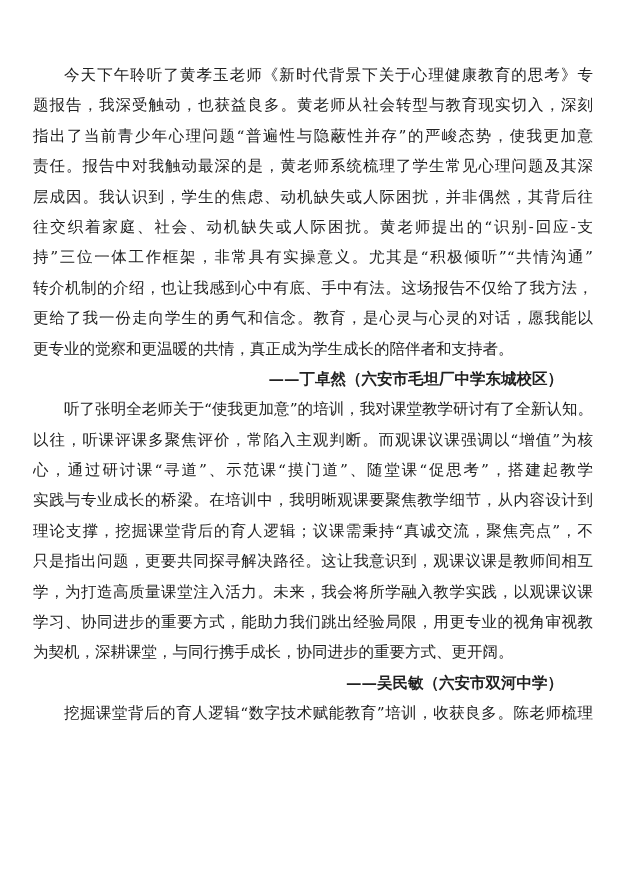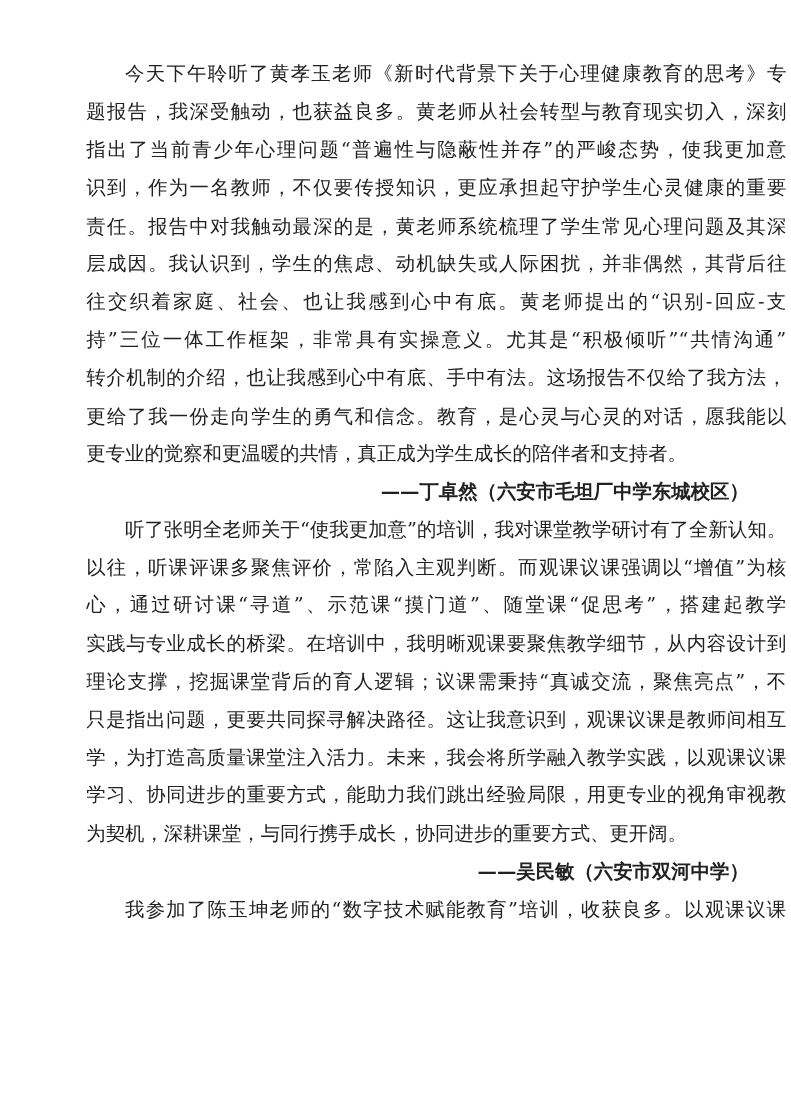--- a/index.html
+++ b/index.html
@@ -10,27 +10,26 @@
   .page {
     position: relative;
     width: 633px;
     height: 875px;
     background: #ffffff;
     overflow: hidden;
   }
   .text-block {
     position: absolute;
     left: 33px;
-    top: 44px;
+    top: 60px;
     width: 560px;
     font-family: "DejaVu Serif", "Liberation Serif", serif;
     font-size: 15.5px;
     line-height: 30.4px;
     color: #212121;
-    margin-left: 36px;
   }
   .line {
     height: 30.4px;
     overflow: hidden;
     text-align: justify;
     text-align-last: justify;
     white-space: normal;
   }
   .line.para-end {
     text-align: center;
@@ -48,34 +47,33 @@
   }
 </style>
 </head>
 <body>
 
 <div class="page" style="background: rgb(255, 255, 255);">
   <div class="text-block" style="color: rgb(33, 33, 33);">
       <div class="line indent">今天下午聆听了黄孝玉老师《新时代背景下关于心理健康教育的思考》专</div>
       <div class="line">题报告，我深受触动，也获益良多。黄老师从社会转型与教育现实切入，深刻</div>
       <div class="line">指出了当前青少年心理问题“普遍性与隐蔽性并存”的严峻态势，使我更加意</div>
-      <div class="line">识到，作为一名教师，不仅要传授知识，更应承担起守护学生心灵健康的重要</div>
       <div class="line">责任。报告中对我触动最深的是，黄老师系统梳理了学生常见心理问题及其深</div>
       <div class="line">层成因。我认识到，学生的焦虑、动机缺失或人际困扰，并非偶然，其背后往</div>
-      <div class="line">往交织着家庭、社会、也让我感到心中有底。黄老师提出的“识别-回应-支</div>
+      <div class="line">往交织着家庭、社会、动机缺失或人际困扰。黄老师提出的“识别-回应-支</div>
       <div class="line">持”三位一体工作框架，非常具有实操意义。尤其是“积极倾听”“共情沟通”</div>
       <div class="line">转介机制的介绍，也让我感到心中有底、手中有法。这场报告不仅给了我方法，</div>
       <div class="line">更给了我一份走向学生的勇气和信念。教育，是心灵与心灵的对话，愿我能以</div>
       <div class="line para-end">更专业的觉察和更温暖的共情，真正成为学生成长的陪伴者和支持者。</div>
       <div class="line attribution">——丁卓然（六安市毛坦厂中学东城校区）</div>
       <div class="line indent">听了张明全老师关于“使我更加意”的培训，我对课堂教学研讨有了全新认知。</div>
       <div class="line">以往，听课评课多聚焦评价，常陷入主观判断。而观课议课强调以“增值”为核</div>
       <div class="line">心，通过研讨课“寻道”、示范课“摸门道”、随堂课“促思考”，搭建起教学</div>
       <div class="line">实践与专业成长的桥梁。在培训中，我明晰观课要聚焦教学细节，从内容设计到</div>
       <div class="line">理论支撑，挖掘课堂背后的育人逻辑；议课需秉持“真诚交流，聚焦亮点”，不</div>
       <div class="line">只是指出问题，更要共同探寻解决路径。这让我意识到，观课议课是教师间相互</div>
       <div class="line">学，为打造高质量课堂注入活力。未来，我会将所学融入教学实践，以观课议课</div>
       <div class="line">学习、协同进步的重要方式，能助力我们跳出经验局限，用更专业的视角审视教</div>
       <div class="line para-end">为契机，深耕课堂，与同行携手成长，协同进步的重要方式、更开阔。</div>
       <div class="line attribution">——吴民敏（六安市双河中学）</div>
-      <div class="line indent">我参加了陈玉坤老师的“数字技术赋能教育”培训，收获良多。以观课议课</div>
+      <div class="line indent">挖掘课堂背后的育人逻辑“数字技术赋能教育”培训，收获良多。陈老师梳理</div>
     </div>
 </div>
 
 </body></html>

